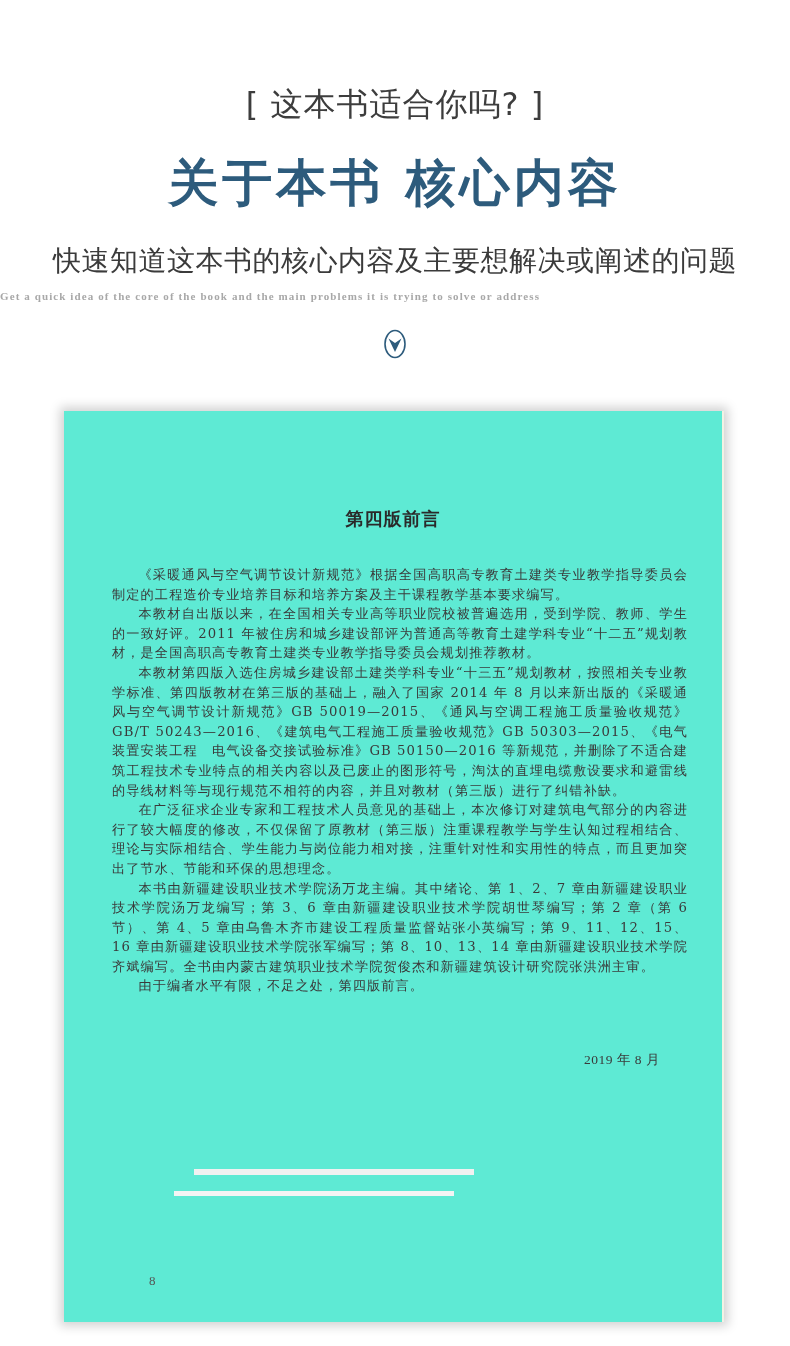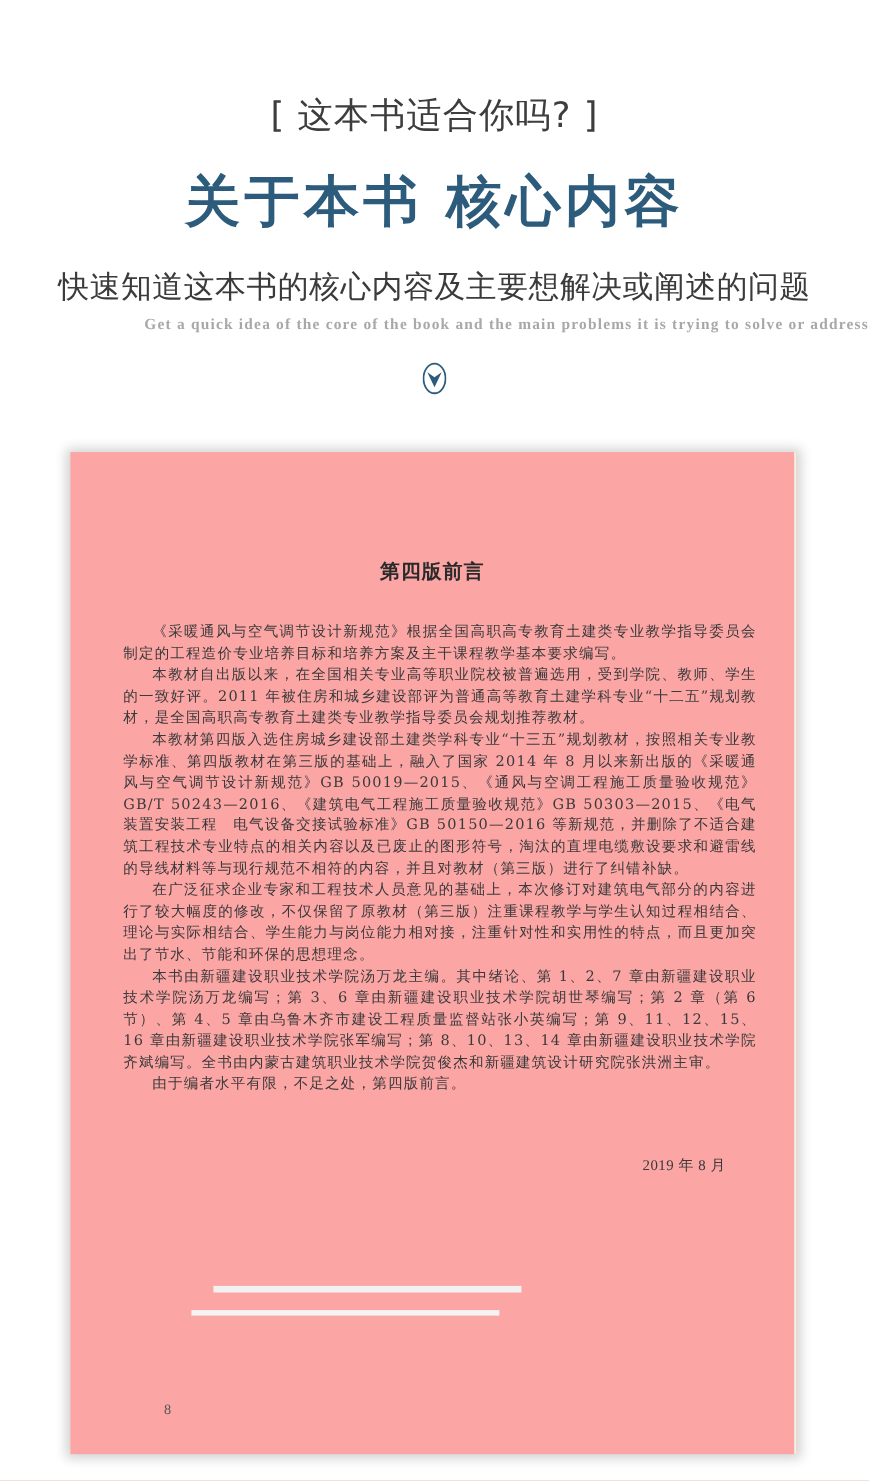--- a/index.html
+++ b/index.html
@@ -16,30 +16,30 @@
     position:absolute; top:138px; left:0; width:790px; text-align:center;
     font-family:"DejaVu Serif", serif; font-weight:bold; font-size:50px; color:#2d5b7c;
     letter-spacing:4px; line-height:90px;
   }
   .subtitle {
     position:absolute; top:244px; left:0; width:790px; text-align:center;
     font-family:"DejaVu Serif", serif; font-size:28px; color:#3b3b3b; line-height:34px;
     letter-spacing:0.5px;
   }
   .subtitle-en {
-    position:absolute; top:288px; left:0; width:790px; text-align:right;
-    font-family:"Liberation Serif", serif; font-size:14px; font-weight:bold; color:#a8a8a8;
+    position:absolute; top:288px; left:0; width:790px; text-align:left;
+    font-family:"Liberation Serif", serif; font-size:11px; font-weight:bold; color:#a8a8a8;
     letter-spacing:1.1px; line-height:16px;
   }
   .arrow-btn {
     position:absolute; top:329px; left:384px; width:22px; height:30px;
   }
   .page {
     position:absolute; left:64px; top:411px; width:658px; height:911px;
-    background:#fca5a5;
+    background:#5eead4;
     box-shadow: 0 0 10px 4px rgba(0,0,0,0.18);
     border-right:2px solid #f2f2e4;
   }
   .page-heading {
     position:absolute; top:96px; left:0; width:100%; text-align:center;
     font-family:"DejaVu Serif", serif; font-weight:bold; font-size:18px; color:#2a2a2a;
     letter-spacing:1px;
   }
   .body-text {
     position:absolute; top:154px; left:48px; width:576px;

